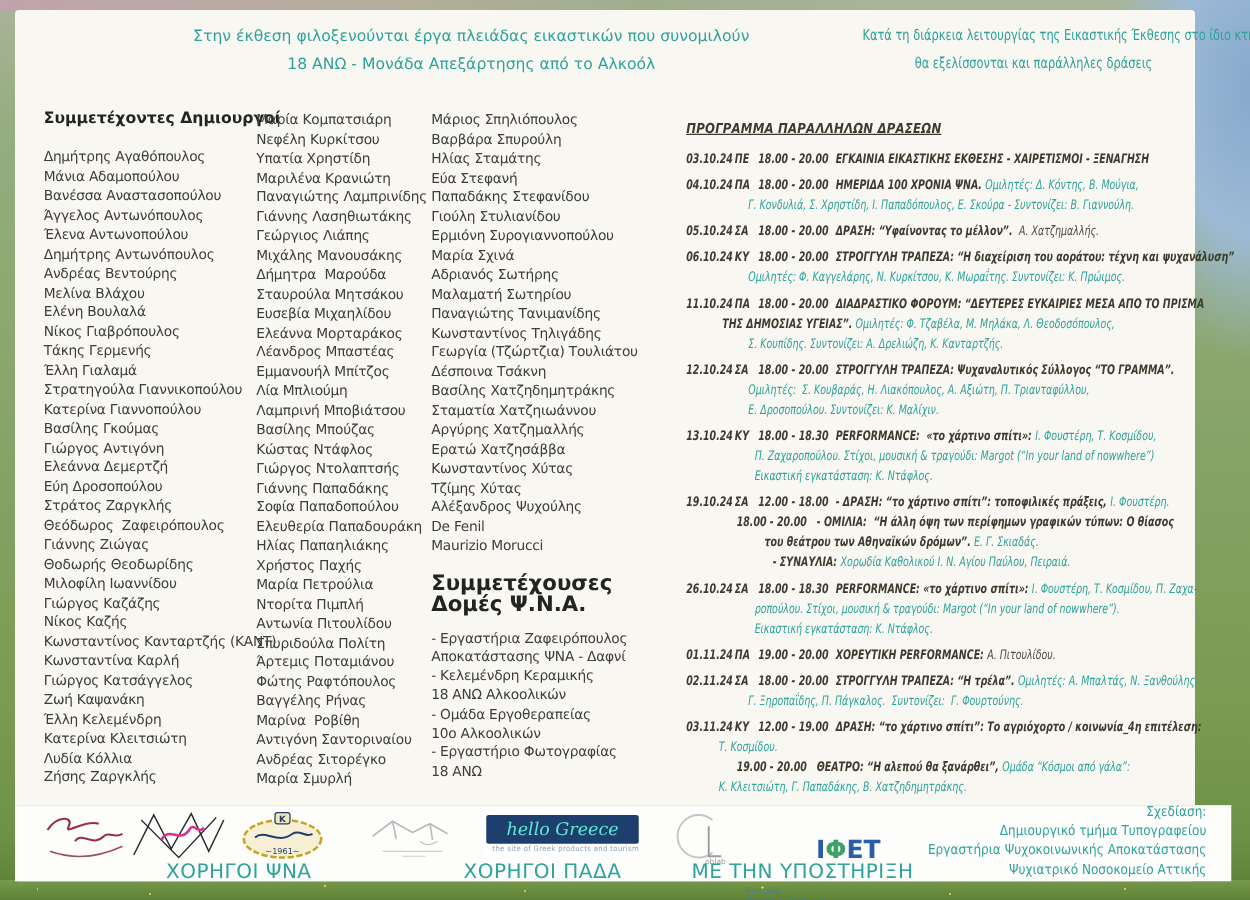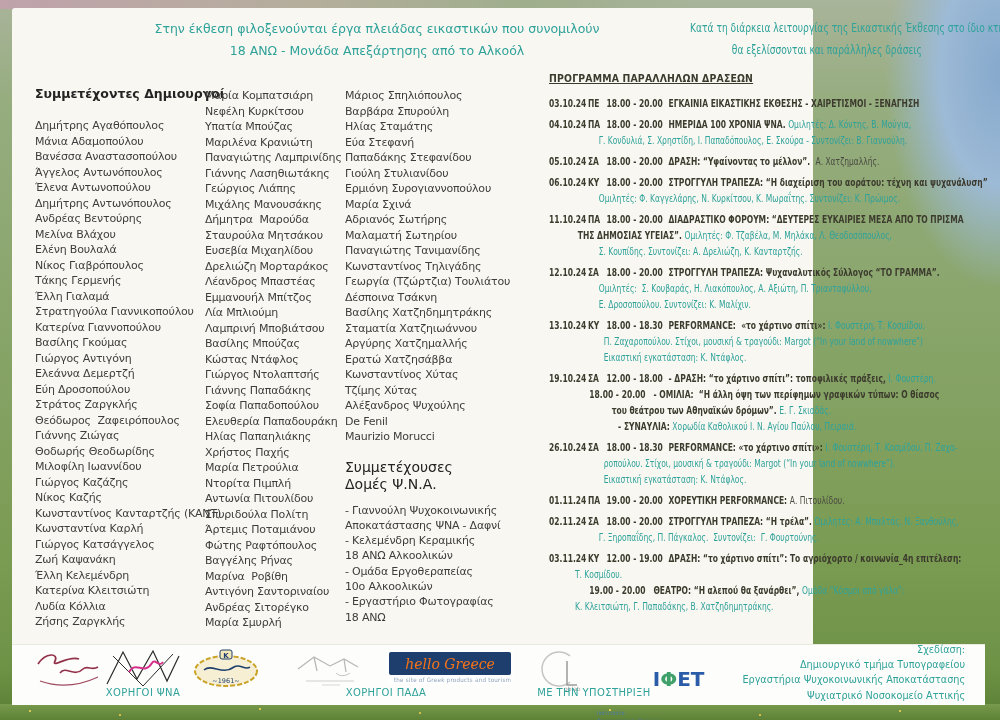--- a/index.html
+++ b/index.html
@@ -20,62 +20,62 @@
   .bg-bottom{position:absolute;left:0;bottom:0;height:16px;width:1000px;
     background-image:
       radial-gradient(circle 2px at 30px 7px,#d8c850 40%,transparent 41%),
       radial-gradient(circle 2px at 120px 11px,#cfc04a 40%,transparent 41%),
       radial-gradient(circle 2px at 260px 5px,#d8c850 40%,transparent 41%),
       radial-gradient(circle 2px at 420px 9px,#cfc04a 40%,transparent 41%),
       radial-gradient(circle 2px at 610px 6px,#d8c850 40%,transparent 41%),
       radial-gradient(circle 2px at 760px 11px,#cfc04a 40%,transparent 41%),
       radial-gradient(circle 2px at 900px 7px,#d8c850 40%,transparent 41%),
       linear-gradient(180deg,#779a4c,#5d8136);}
-  .panel{position:absolute;left:12px;top:8px;width:801px;height:697px;
+  .panel{position:absolute;left:12px;top:8px;width:944px;height:697px;
     background:#f8f7f1;border-radius:3px;}
   
   .intro{position:absolute;color:var(--teal);text-align:center;}
   .intro-left{left:100px;top:10px;width:530px;font-size:12.5px;line-height:21.5px;}
   .intro-right{left:678px;top:10px;width:360px;font-size:12px;line-height:21.5px;
     transform:scaleX(0.76);transform-origin:0 0;}
   .intro div{white-space:pre;}
   
   .col{position:absolute;}
   .col1{left:23px;top:78px;width:175px;}
   .col2{left:193px;top:80px;width:150px;}
   .col3{left:333px;top:80px;width:205px;}
   .part-title{font-size:12.5px;font-weight:700;color:#232323;margin-bottom:17px;white-space:pre;}
   .name-line{font-size:11px;line-height:15.5px;letter-spacing:-0.2px;color:var(--name);white-space:pre;}
-  .str-title{margin-top:14px;font-weight:400;font-size:14px;line-height:17px;color:#232323;white-space:pre;}
+  .str-title{margin-top:14px;font-weight:700;font-size:17px;line-height:17px;color:#232323;white-space:pre;}
   .str-items{margin-top:10px;}
   .str-items .name-line{line-height:15.3px;}
   
-  .program{position:absolute;left:537px;top:64px;width:440px;}
+  .program{position:absolute;left:537px;top:88px;width:440px;font-style:italic;}
   .prog-title{font-size:11px;font-weight:700;color:var(--dark);text-decoration:underline;
     letter-spacing:0.2px;margin-bottom:10px;transform:scaleX(0.85);transform-origin:0 0;white-space:pre;}
   .prog-lines{transform:scaleX(0.72);transform-origin:0 0;width:625px;}
   .prog-entry{margin-bottom:5px;}
   .prog-line{font-size:10.5px;line-height:16px;white-space:pre;color:var(--dark);}
   .pe-date{display:inline-block;width:54px;font-weight:700;color:var(--dark);}
   .pe-day{display:inline-block;width:26px;font-weight:700;color:var(--dark);}
   .pe-time{display:inline-block;width:86px;font-weight:700;color:var(--dark);}
   .seg-b{font-weight:700;color:var(--dark);}
   .seg-t{color:var(--teal);}
   .seg-p{color:#4a4a42;}
   .ind-a{padding-left:36px;}.ind-b{padding-left:40px;}.ind-c{padding-left:56px;}
   .ind-d{padding-left:69px;}.ind-e{padding-left:76px;}.ind-f{padding-left:87px;}.ind-g{padding-left:96px;}
   
   .footer-strip{position:absolute;left:0;bottom:0;width:973px;height:60px;
     background:#fdfdfb;border-top:1px solid #eceadd;}
   .logo{position:absolute;top:4px;}
   .sponsor-label{position:absolute;top:42px;transform:translateX(-50%);
-    font-size:10px;letter-spacing:0.4px;color:var(--teal);white-space:pre;}
+    font-size:16px;letter-spacing:0.4px;color:var(--teal);white-space:pre;margin-left:48px;}
   .hg-box{width:122px;background:#fff;padding:2px 2px 1px 2px;}
   .hg-band{background:#1e3f6e;border-radius:2px;height:23px;display:flex;align-items:center;justify-content:center;
-    color:#f97316;font-family:"DejaVu Serif","Liberation Serif",serif;font-style:italic;font-size:14px;white-space:pre;}
+    color:#5eead4;font-family:"DejaVu Serif","Liberation Serif",serif;font-style:italic;font-size:14px;white-space:pre;}
   .hg-tag{font-size:6px;color:#8aa0b8;text-align:center;letter-spacing:0.3px;margin-top:1px;
     transform:scaleX(0.92);transform-origin:center;white-space:pre;}
   .ifet{width:90px;text-align:left;}
   .ifet-word{font-size:20px;font-weight:700;line-height:20px;white-space:pre;}
   .ifet-i,.ifet-et{color:#2b5ca8;}
   .ifet-f{color:#3fa06a;}
   .ifet-sub{font-size:6px;line-height:7.5px;color:#4a7aa6;transform:scaleX(0.85);transform-origin:0 0;white-space:pre;}
   .credits{position:absolute;right:20px;top:-3px;text-align:right;color:var(--teal);
     font-size:11px;line-height:15.2px;transform:scaleX(0.88);transform-origin:100% 0;}
   .credits div{white-space:pre;}
@@ -132,30 +132,30 @@
         <div class="name-line">Έλλη Κελεμένδρη</div>
         <div class="name-line">Κατερίνα Κλειτσιώτη</div>
         <div class="name-line">Λυδία Κόλλια</div>
         <div class="name-line">Ζήσης Ζαργκλής</div>
       </div>
   </div>
 
   <div class="col col2" id="list-col2">
       <div class="name-line">Μαρία Κομπατσιάρη</div>
       <div class="name-line">Νεφέλη Κυρκίτσου</div>
-      <div class="name-line">Υπατία Μπούζας</div>
+      <div class="name-line">Υπατία Χρηστίδη</div>
       <div class="name-line">Μαριλένα Κρανιώτη</div>
       <div class="name-line">Παναγιώτης Λαμπρινίδης</div>
       <div class="name-line">Γιάννης Λασηθιωτάκης</div>
       <div class="name-line">Γεώργιος Λιάπης</div>
       <div class="name-line">Μιχάλης Μανουσάκης</div>
       <div class="name-line">Δήμητρα  Μαρούδα</div>
       <div class="name-line">Σταυρούλα Μητσάκου</div>
       <div class="name-line">Ευσεβία Μιχαηλίδου</div>
-      <div class="name-line">Δρελιώζη Μορταράκος</div>
+      <div class="name-line">Ελεάννα Μορταράκος</div>
       <div class="name-line">Λέανδρος Μπαστέας</div>
       <div class="name-line">Εμμανουήλ Μπίτζος</div>
       <div class="name-line">Λία Μπλιούμη</div>
       <div class="name-line">Λαμπρινή Μποβιάτσου</div>
       <div class="name-line">Βασίλης Μπούζας</div>
       <div class="name-line">Κώστας Ντάφλος</div>
       <div class="name-line">Γιώργος Ντολαπτσής</div>
       <div class="name-line">Γιάννης Παπαδάκης</div>
       <div class="name-line">Σοφία Παπαδοπούλου</div>
       <div class="name-line">Ελευθερία Παπαδουράκη</div>
@@ -195,21 +195,21 @@
         <div class="name-line">Αργύρης Χατζημαλλής</div>
         <div class="name-line">Ερατώ Χατζησάββα</div>
         <div class="name-line">Κωνσταντίνος Χύτας</div>
         <div class="name-line">Τζίμης Χύτας</div>
         <div class="name-line">Αλέξανδρος Ψυχούλης</div>
         <div class="name-line">De Fenil</div>
         <div class="name-line">Maurizio Morucci</div>
       </div>
     <div class="str-title" id="str-title"><div>Συμμετέχουσες</div><div>Δομές Ψ.Ν.Α.</div></div>
     <div class="str-items" id="str-items">
-        <div class="name-line">- Γιαννούλη Ψυχοκοινωνικής</div>
+        <div class="name-line">- Εργαστήρια Ζαφειρόπουλος</div>
         <div class="name-line">Αποκατάστασης ΨΝΑ - Δαφνί</div>
         <div class="name-line">- Κελεμένδρη Κεραμικής</div>
         <div class="name-line">18 ΑΝΩ Αλκοολικών</div>
         <div class="name-line">- Ομάδα Εργοθεραπείας</div>
         <div class="name-line">10ο Αλκοολικών</div>
         <div class="name-line">- Εργαστήριο Φωτογραφίας</div>
         <div class="name-line">18 ΑΝΩ</div>
       </div>
   </div>
 

